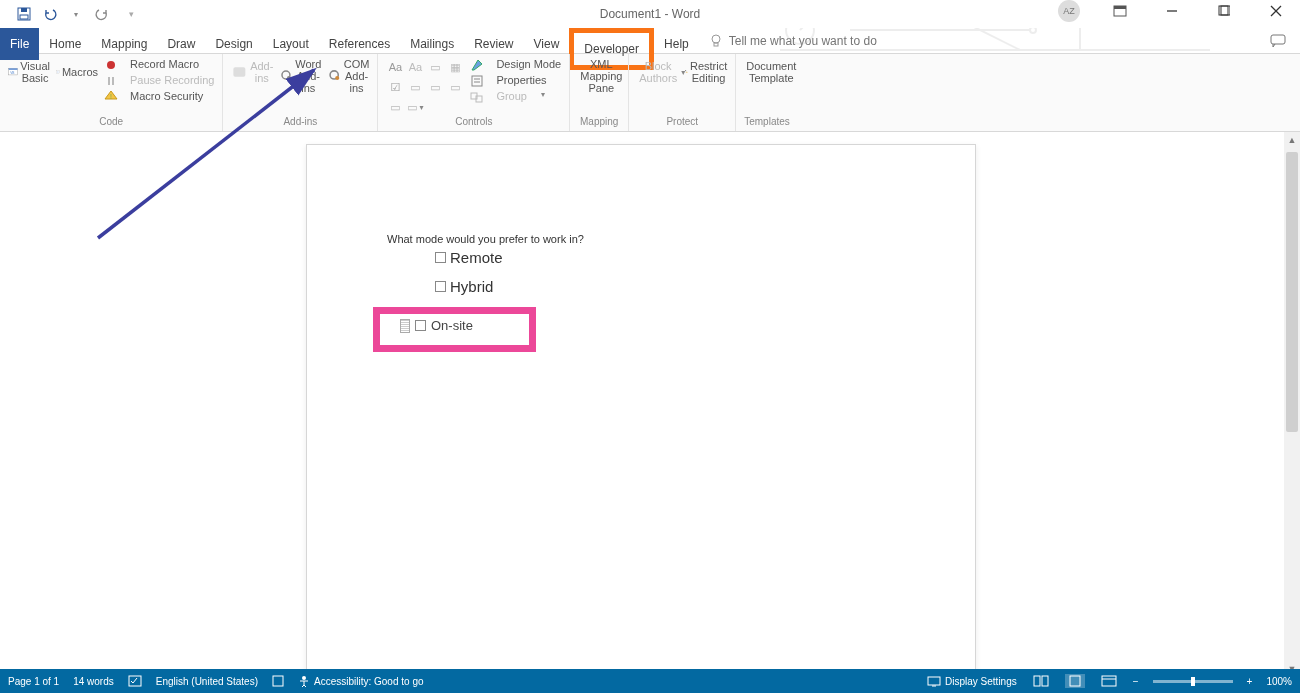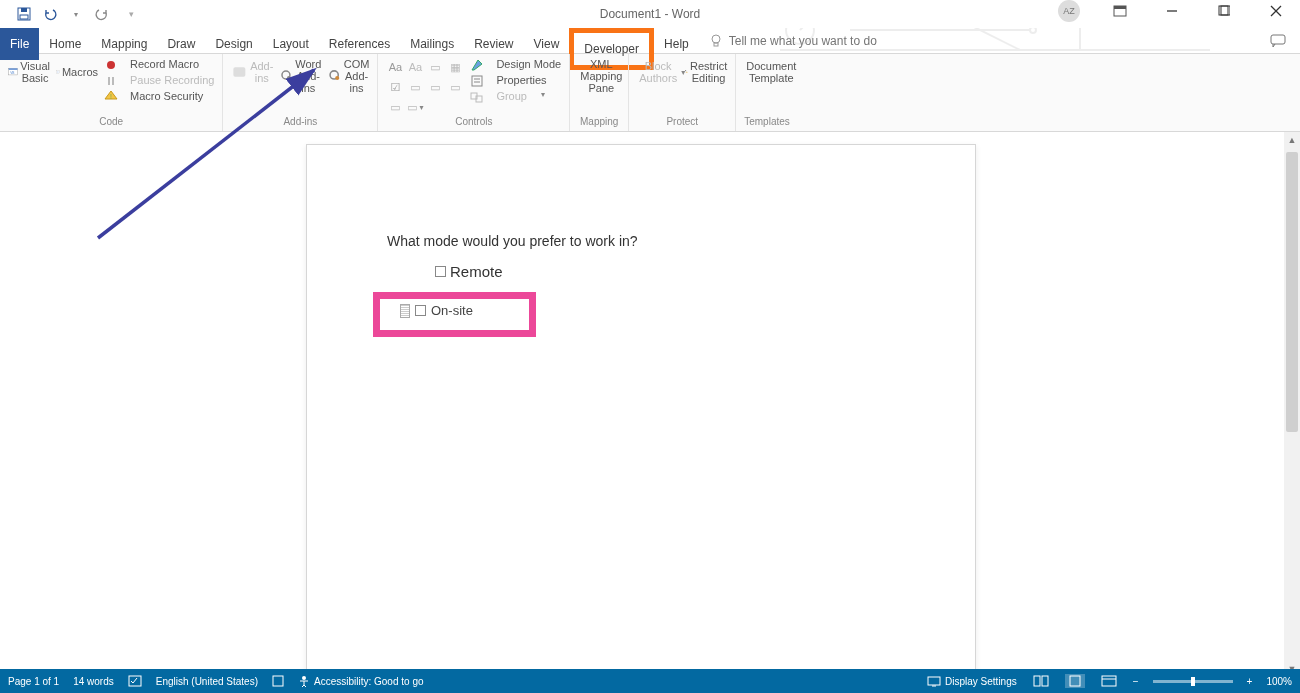--- a/index.html
+++ b/index.html
@@ -39,21 +39,21 @@
   .stack .row { display: flex; gap: 12px; white-space: nowrap; }
   .mini-ico { width: 14px; height: 14px; display: inline-block; }
   .iconcell { width: 18px; height: 18px; display: flex; align-items: center; justify-content: center; color: #999; border: 0; }
   .iconrow { display: flex; gap: 2px; }
   .dim { color: #bbb; }
   .caret { font-size: 8px; color: #888; margin-left: 2px; }
 
   
   .docarea { position: absolute; top: 132px; bottom: 16px; left: 0; right: 18px; background: #fff; display: flex; justify-content: center; }
   .page { width: 670px; min-height: 800px; background: #fff; border: 1px solid #d6d6d6; box-shadow: 0 2px 6px rgba(0,0,0,.08); margin-top: 12px; padding: 88px 80px 40px 80px; position: relative; }
-  .question { font-size: 14px; color: #333; margin-bottom: 14px; }
+  .question { font-size: 11px; color: #333; margin-bottom: 4px; }
   .opt { font-size: 15px; color: #333; display: flex; align-items: center; gap: 4px; margin-bottom: 12px; padding-left: 48px; }
   .cb { width: 11px; height: 11px; border: 1px solid #888; display: inline-block; }
   .selected-field { border: 7px solid #ec4899; padding: 4px 56px 12px 20px; display: inline-flex; align-items: center; gap: 5px; }
   .handle { width: 10px; height: 14px; border: 1px solid #aaa; background: repeating-linear-gradient(#ccc,#ccc 1px,#fff 1px,#fff 2px); }
 
   
   .vscroll { position: absolute; right: 0; top: 132px; bottom: 16px; width: 16px; background: #f1f1f1; }
   .vscroll .arrow { width: 16px; height: 16px; display: flex; align-items: center; justify-content: center; color: #777; font-size: 9px; }
   .vscroll .thumb { position: absolute; top: 20px; left: 2px; width: 12px; height: 280px; background: #cfcfcf; border-radius: 2px; }
 
@@ -345,20 +345,24 @@
   </div>
 </div>
 
 <div class="docarea">
   <div class="page">
     <div class="question">What mode would you prefer to work in?</div>
     <div class="opt">
         <span class="cb"></span>
         <span>Remote</span>
       </div>
+    <div class="opt">
+        <span class="cb"></span>
+        <span>Hybrid</span>
+      </div>
     <div style="margin-left:-14px">
       <span class="selected-field">
         <span class="handle"></span>
         <span class="cb"></span>
         <span style="font-size:13px">On-site</span>
       </span>
     </div>
   </div>
 </div>
 

